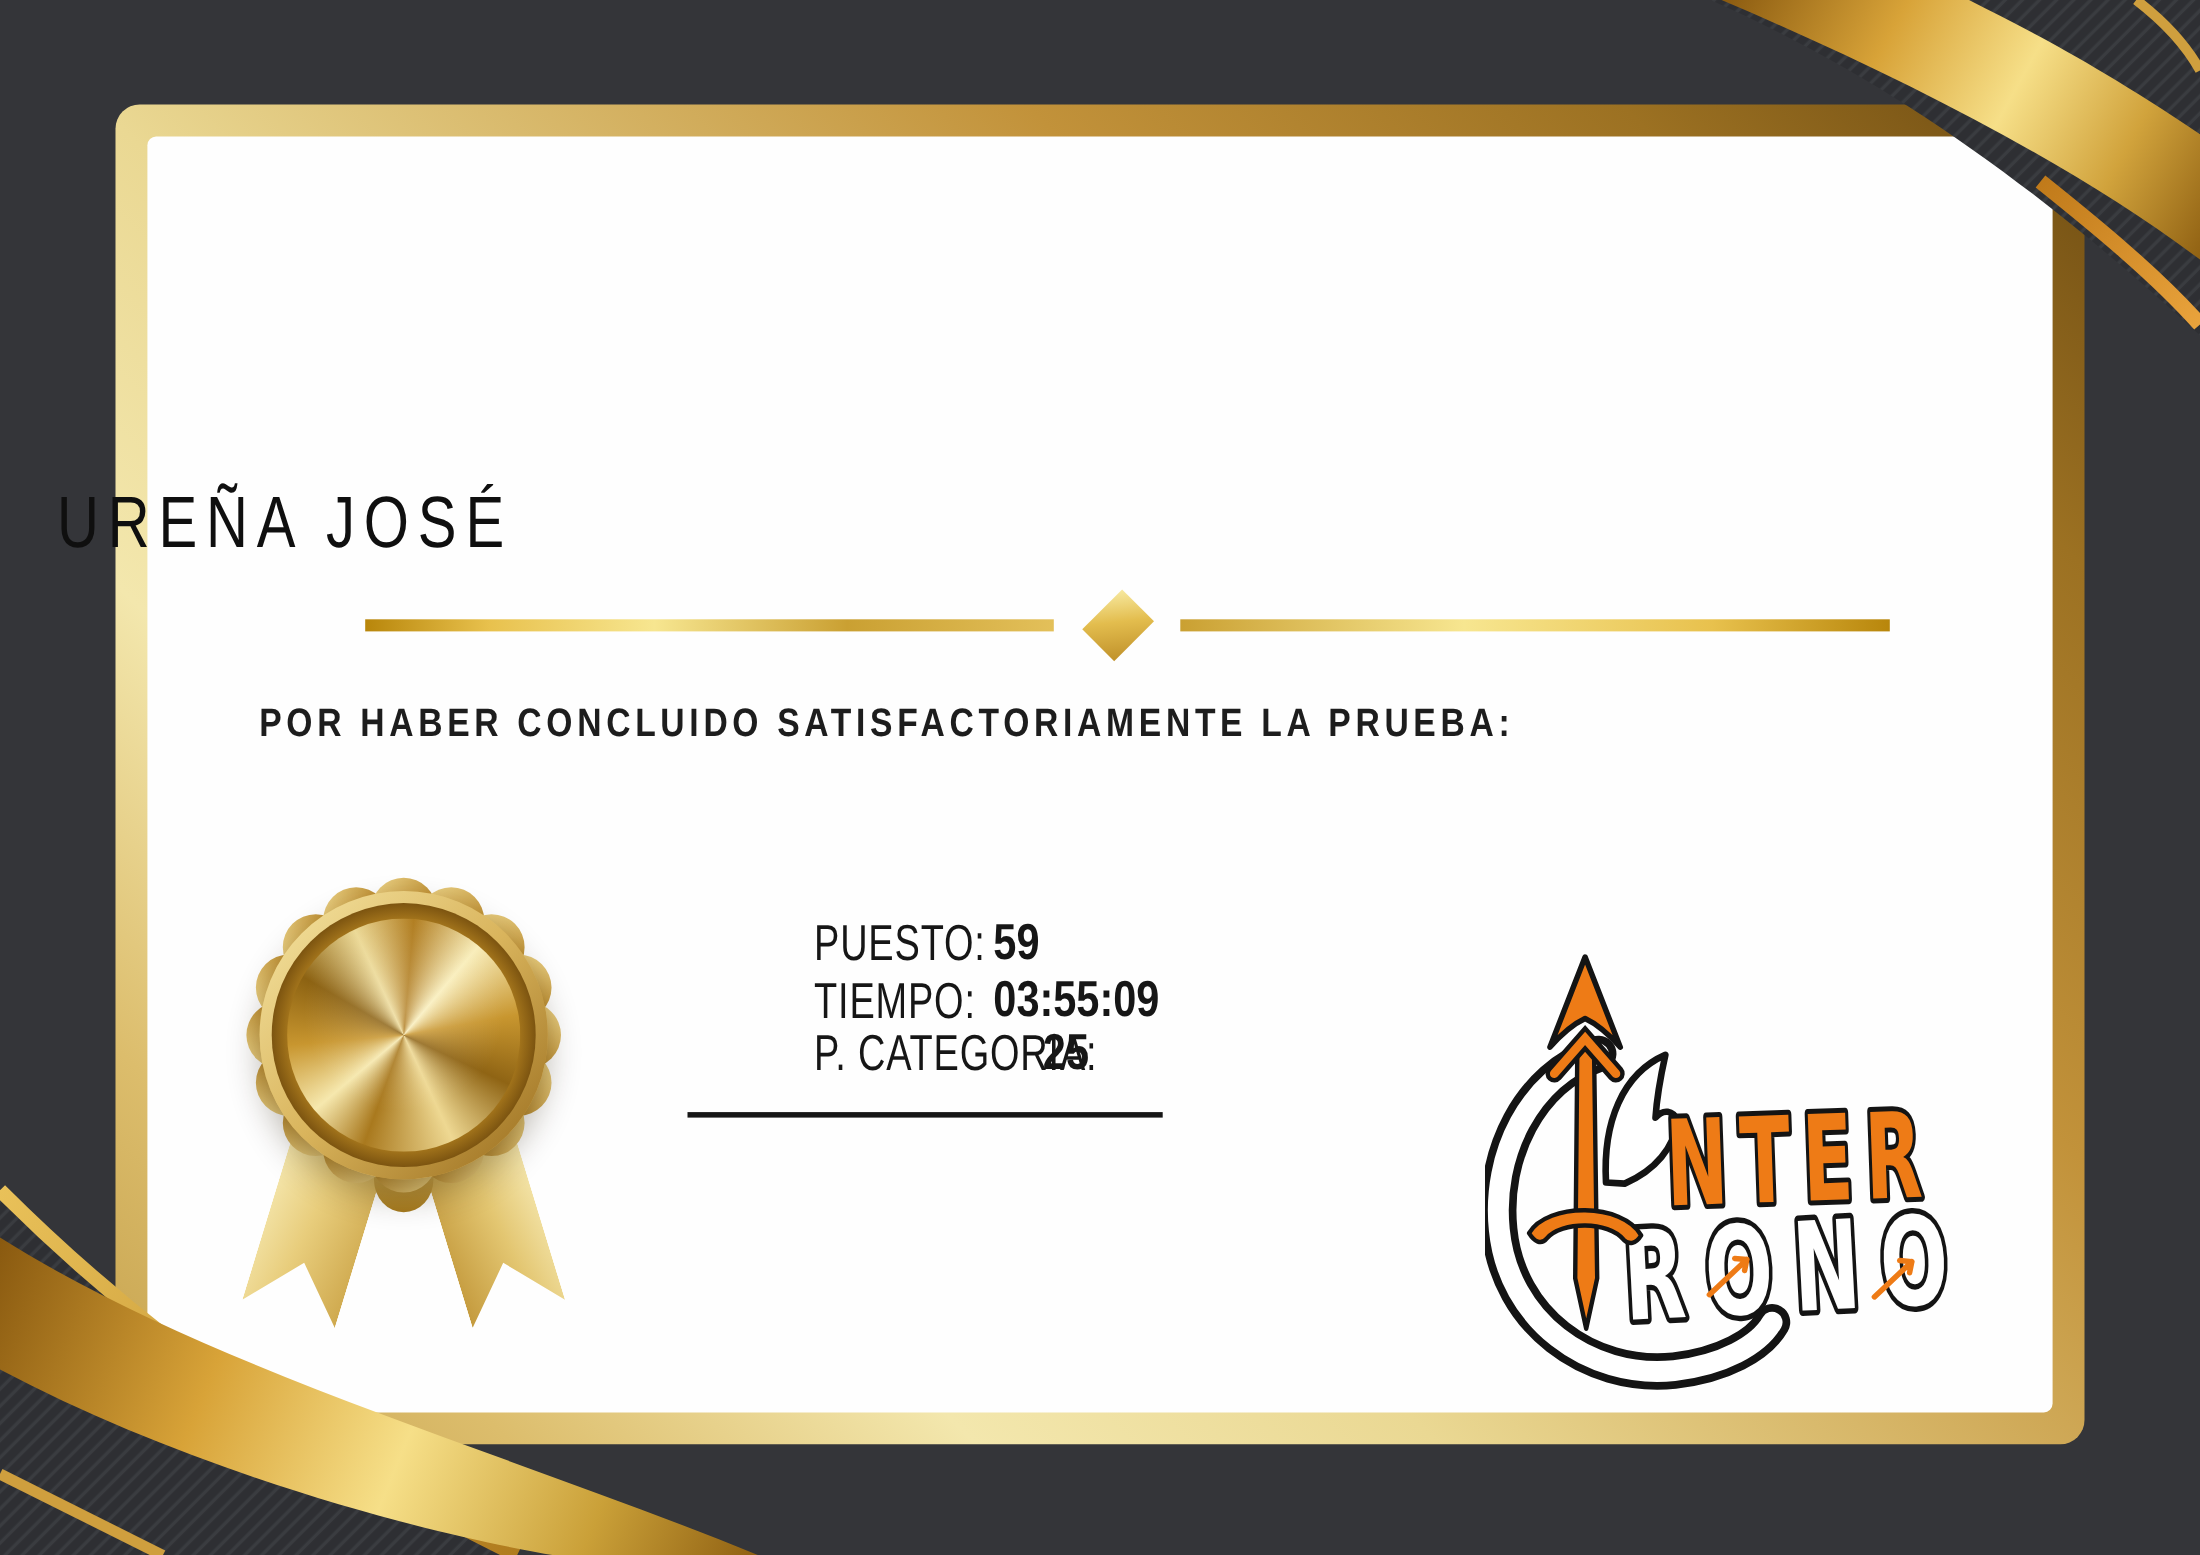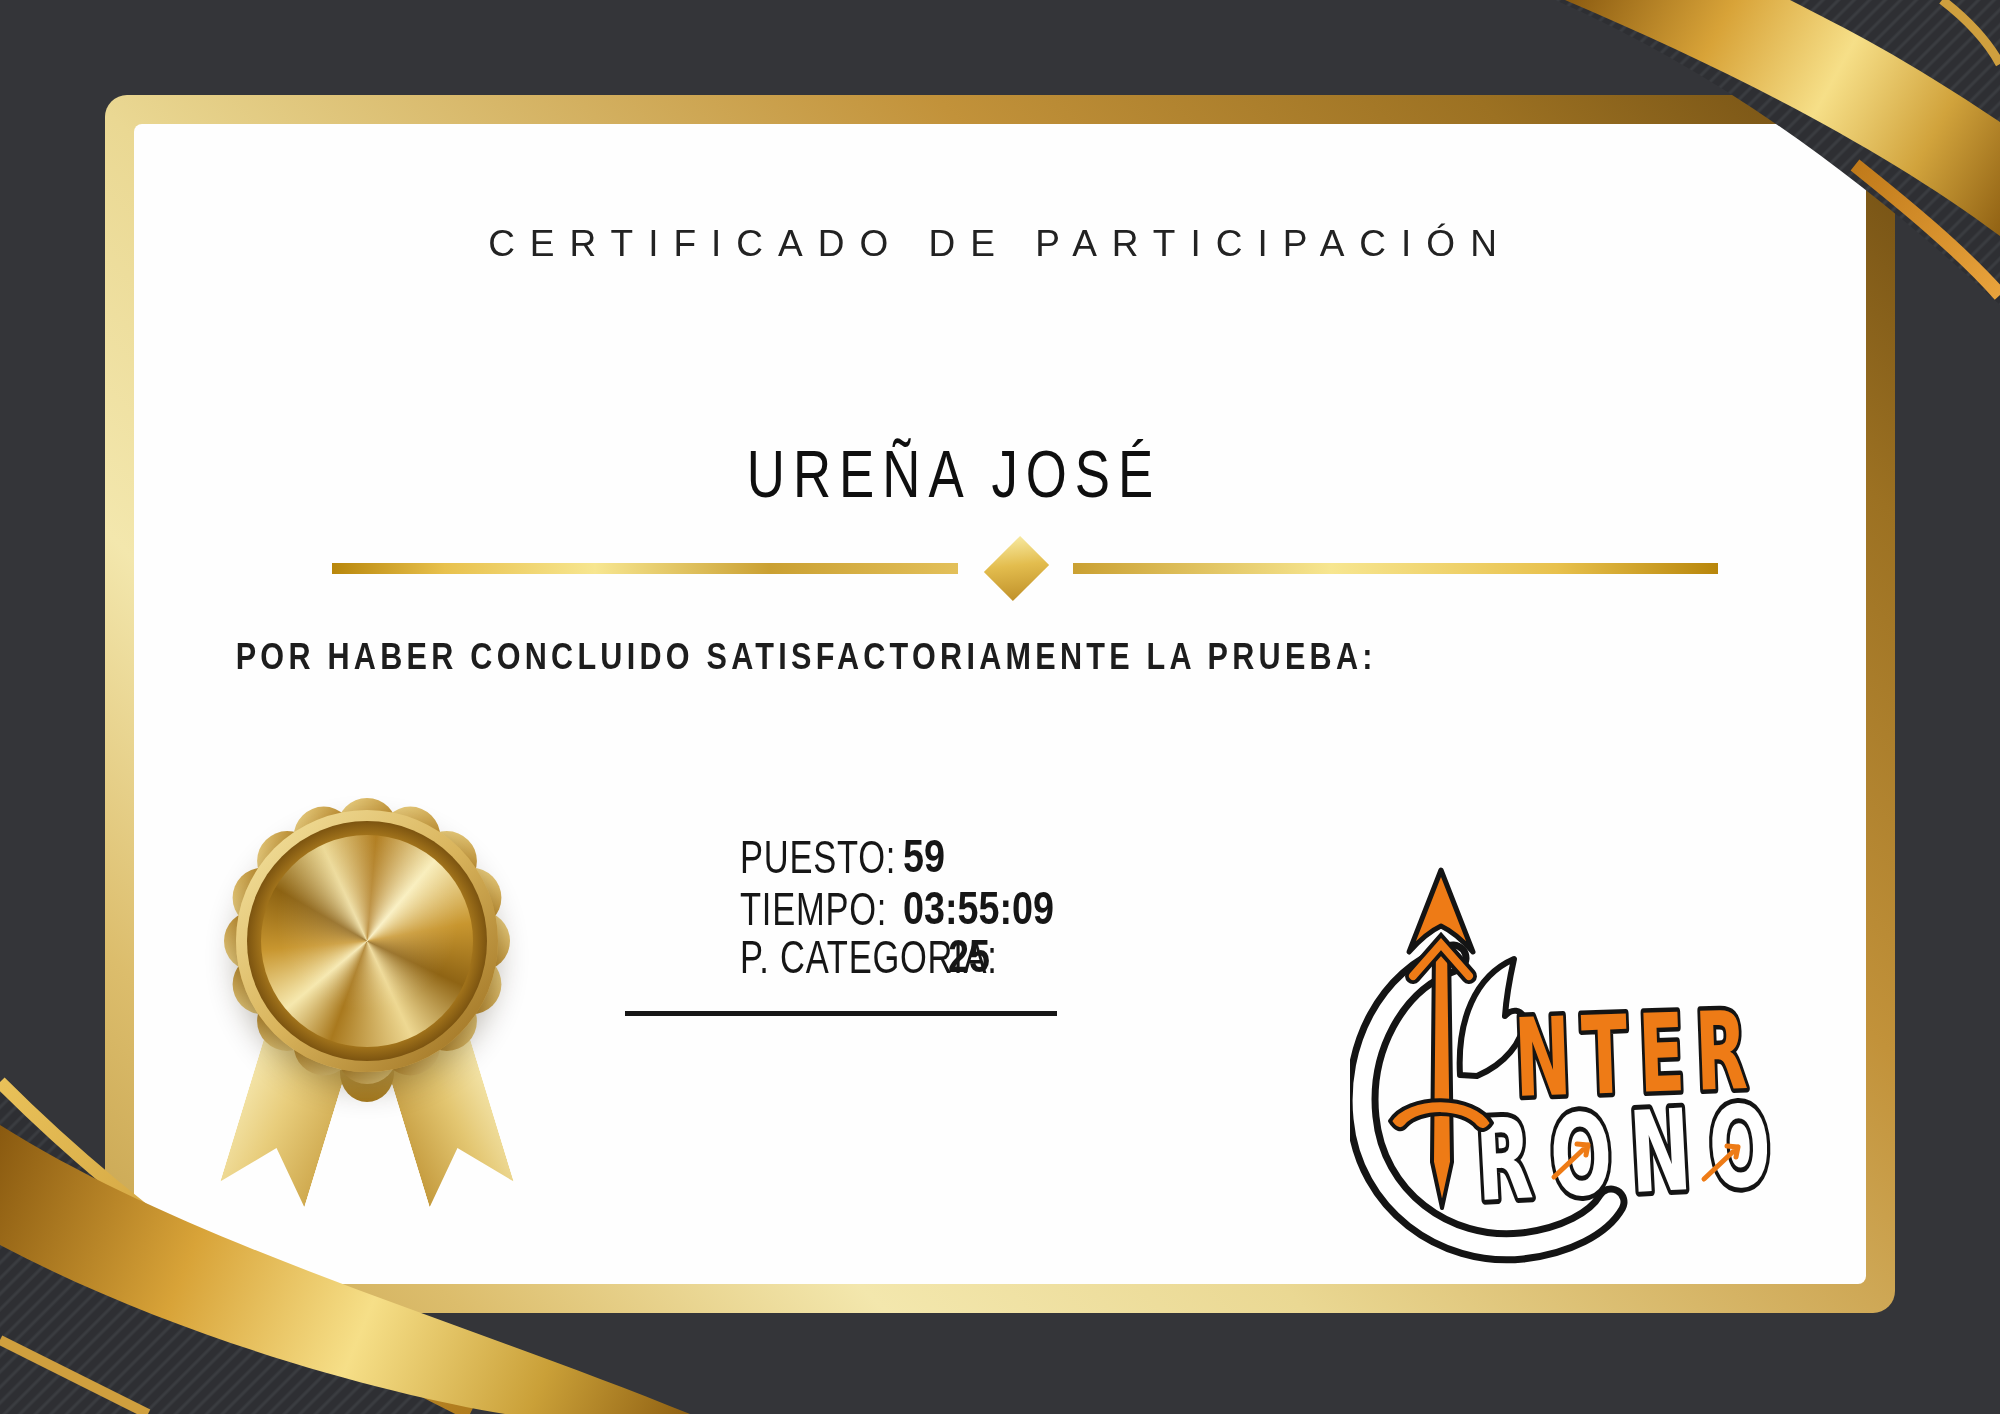--- a/index.html
+++ b/index.html
@@ -16,21 +16,21 @@
   .paper {
     position:absolute; left:29px; top:29px; right:29px; bottom:29px;
     background:#fefefe; border-radius:8px;
   }
 
   
   .title {
     position:absolute; left:0; top:224px; width:2000px; text-align:center;
     font-size:37px; font-weight:400; letter-spacing:15px; color:#222; line-height:1.1;
   }
-  .name-row { position:absolute; left:0; top:436px; width:1908px; text-align:center; }
+  .name-row { position:absolute; left:0; top:436px; width:1908px; }
   .name-row .nm {
     display:inline-block; font-size:66px; font-weight:400; letter-spacing:10px;
     color:#0f0f0f; transform:scaleX(0.8); transform-origin:center; white-space:nowrap;
   }
   .subtitle-row { position:absolute; left:0; top:636px; width:1612px; text-align:center; }
   .subtitle-row .st {
     display:inline-block; font-size:36px; font-weight:600; letter-spacing:5px;
     color:#1d1d1d; transform:scaleX(0.85); transform-origin:center; white-space:nowrap;
   }
 
@@ -89,21 +89,20 @@
 </style>
 </head>
 <body>
 
 <div id="stage">
 
   <div class="frame">
     <div class="paper"></div>
   </div>
 
-  <div class="title">CERTIFICADO DE PARTICIPACIÓN</div>
 
   <div class="name-row">
     <span class="nm">UREÑA JOSÉ</span>
   </div>
 
   <div class="div-line left"></div>
   <div class="div-diamond"></div>
   <div class="div-line right"></div>
 
   <div class="subtitle-row">

